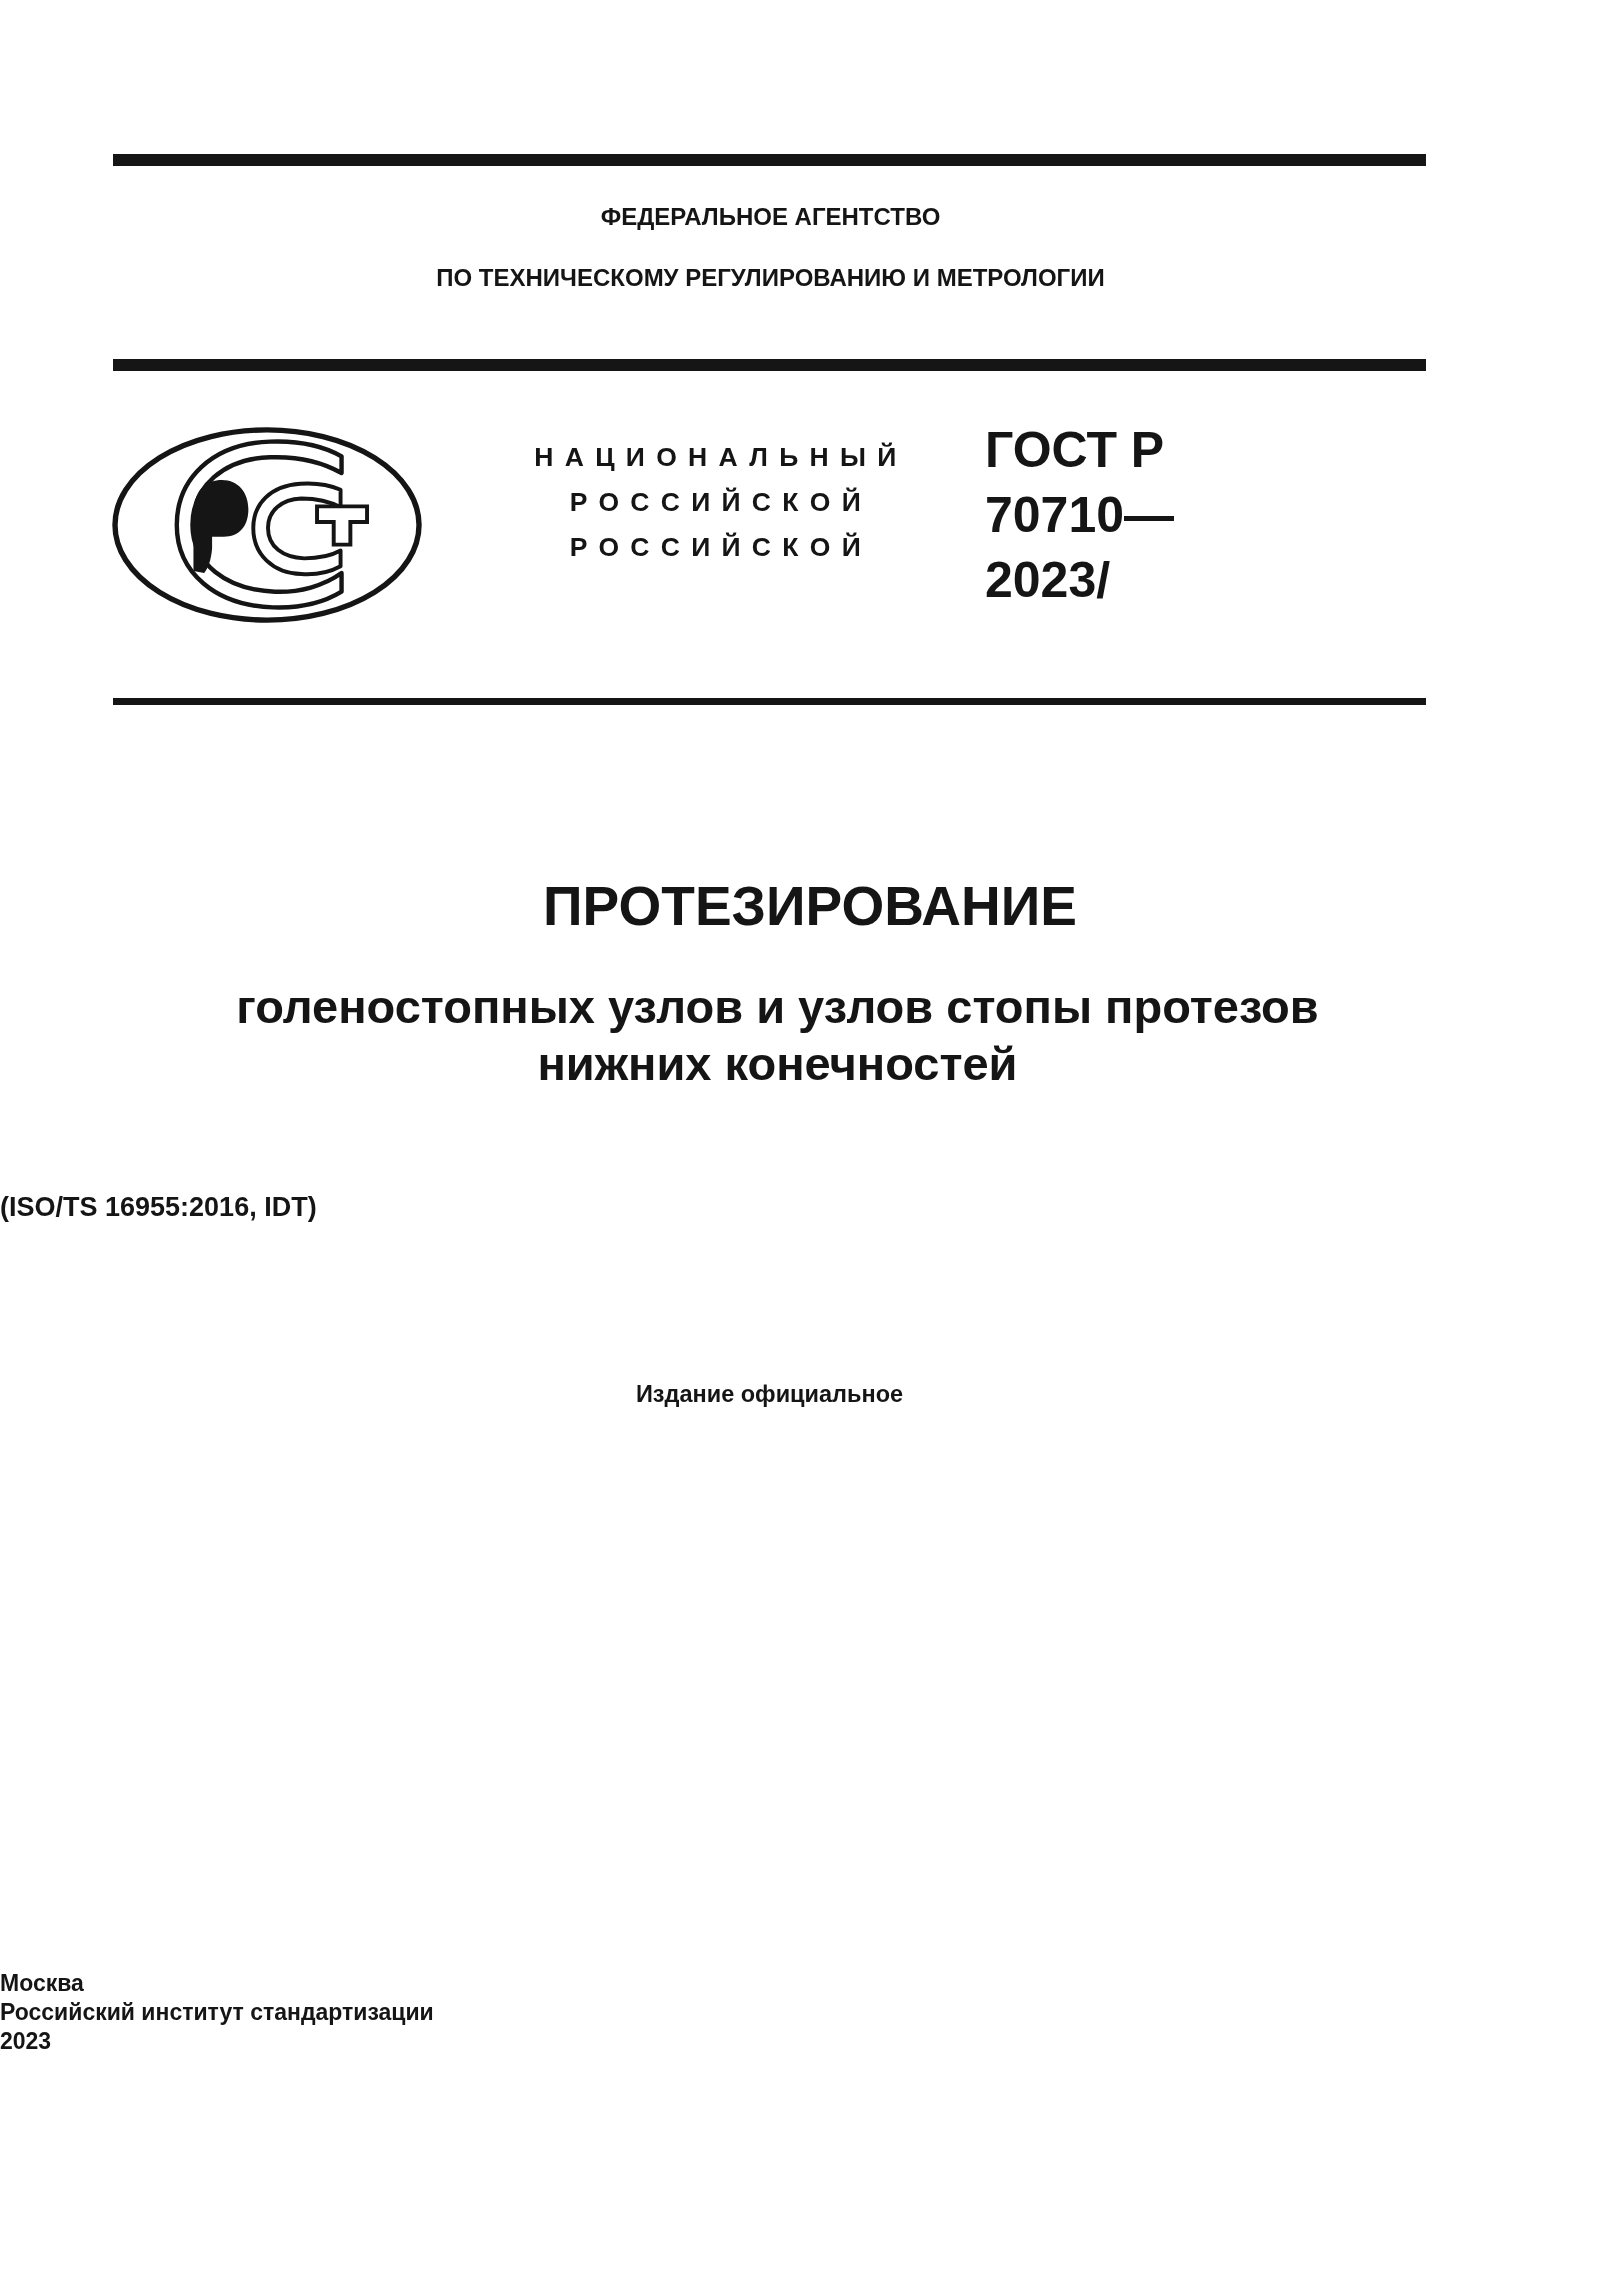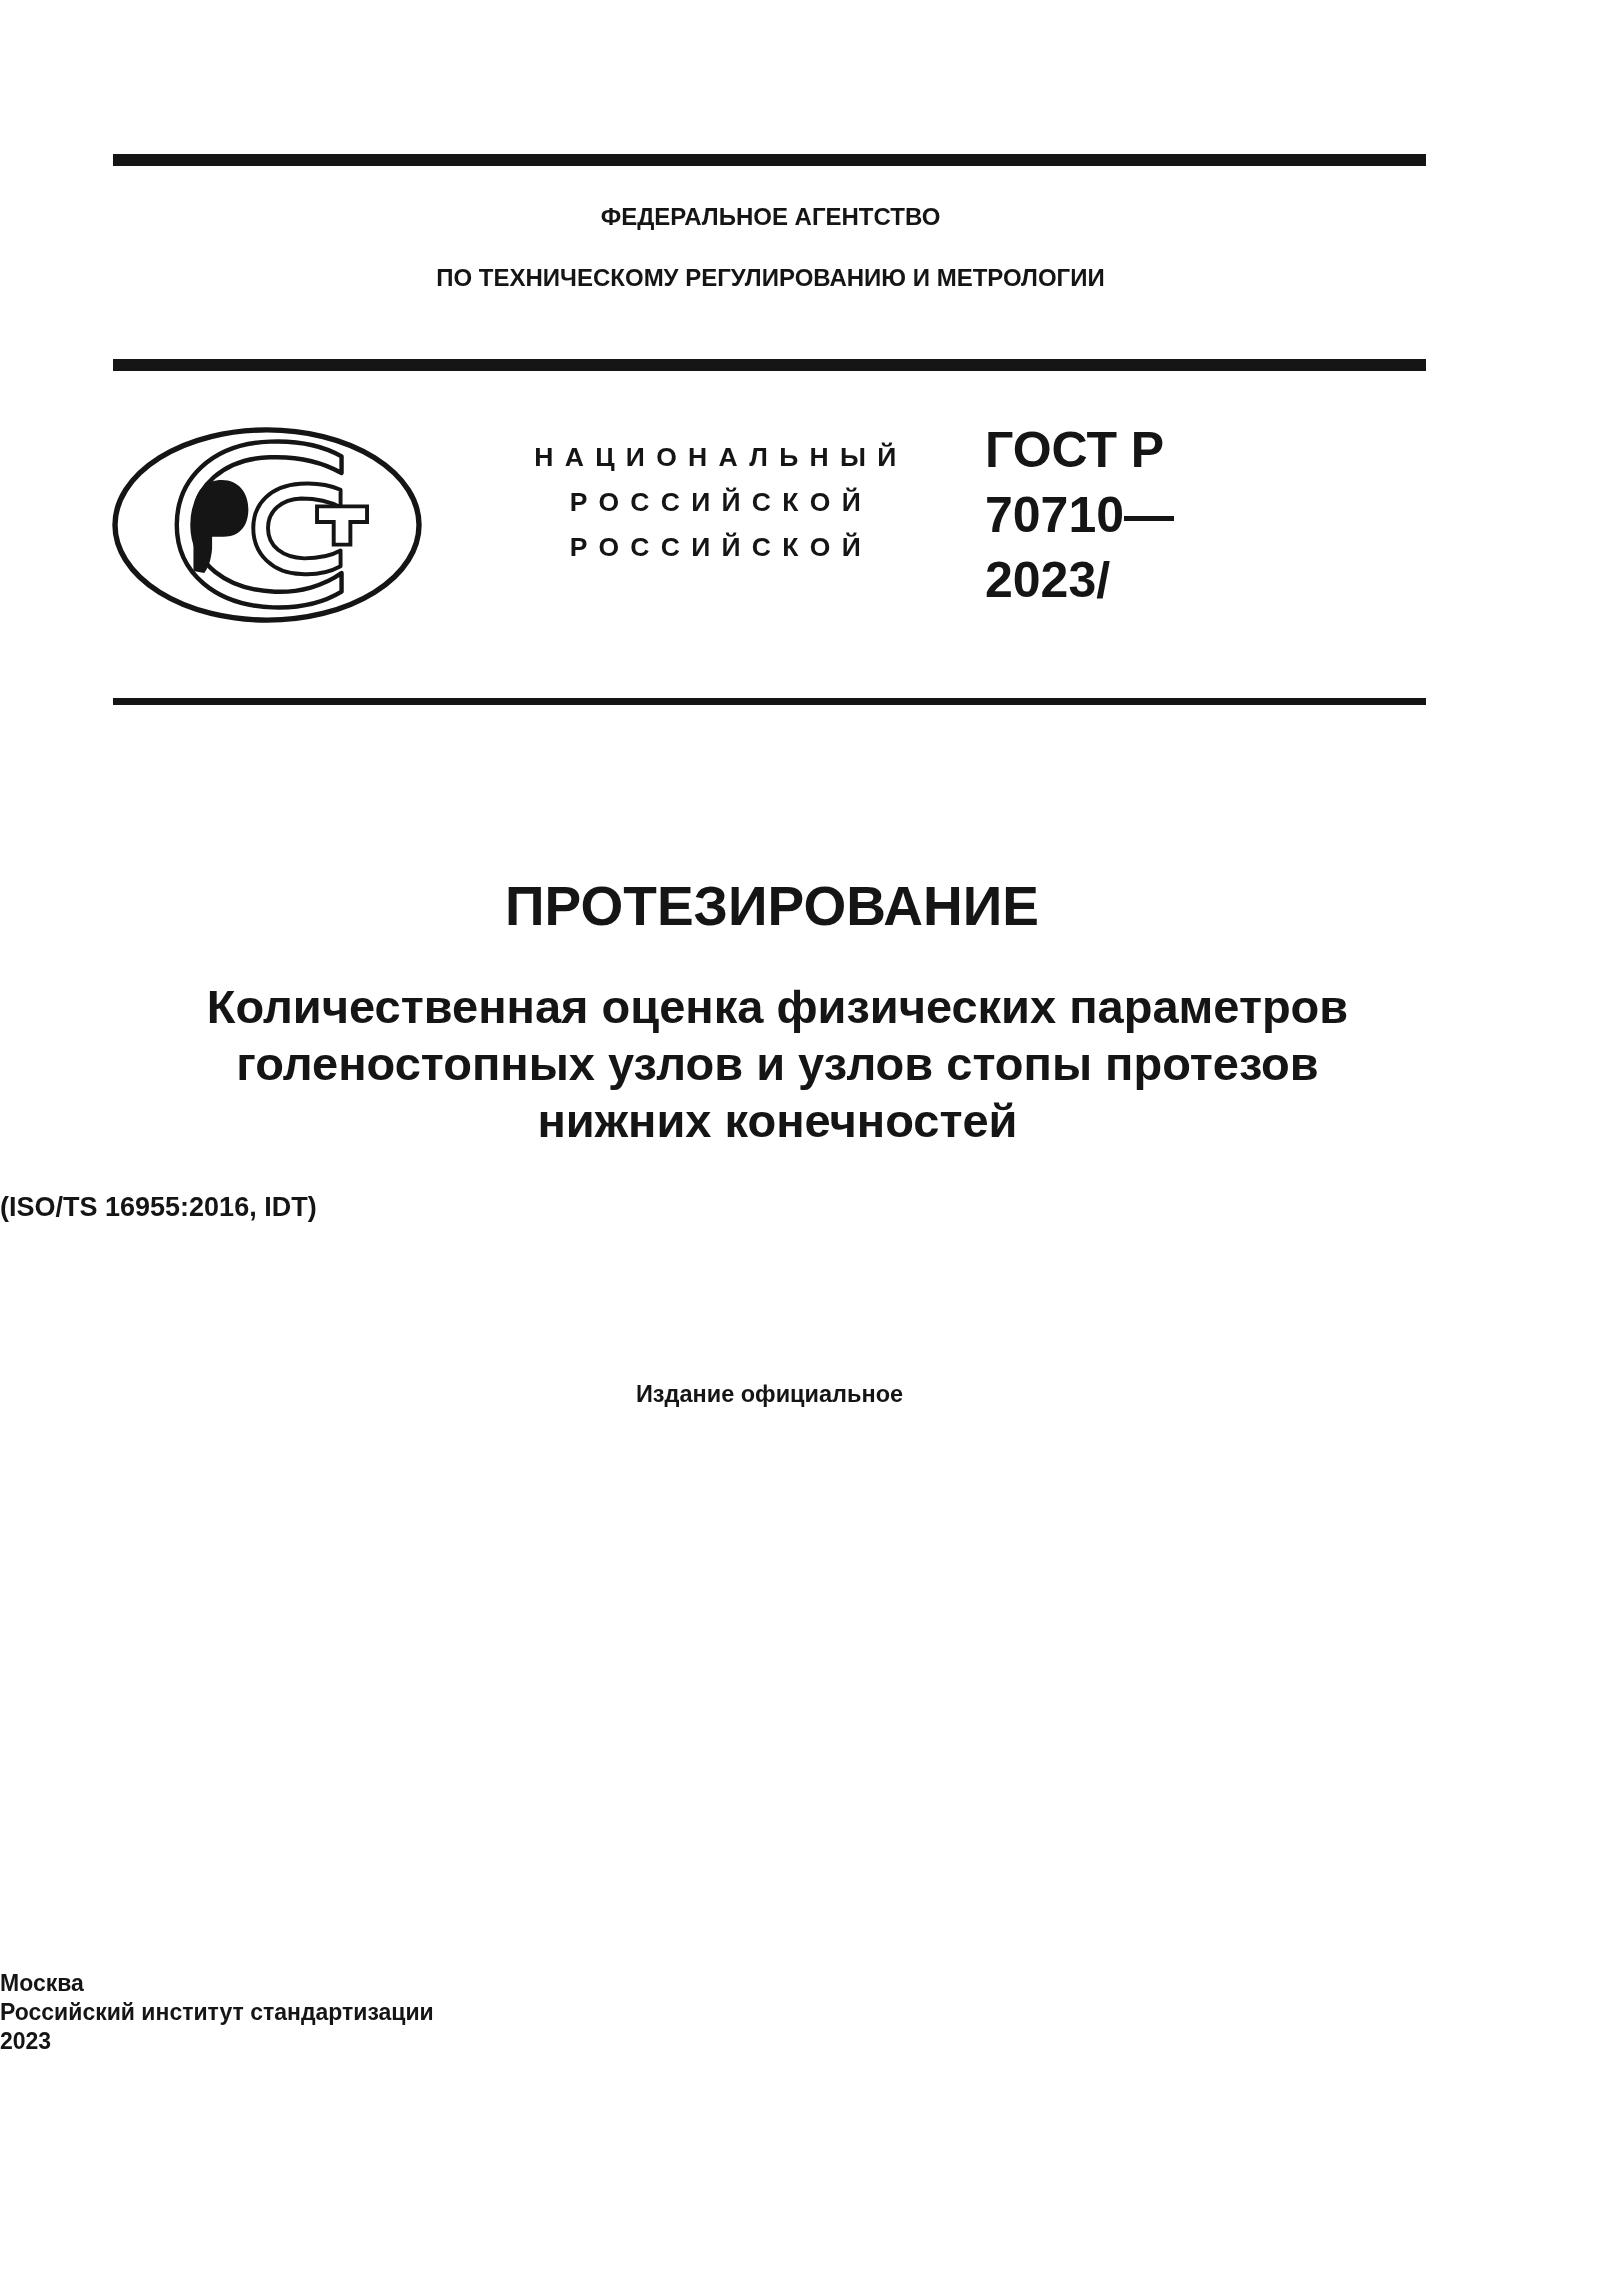--- a/index.html
+++ b/index.html
@@ -74,20 +74,21 @@
     .title {
       position: absolute;
       left: 0;
       width: 1544px;
       top: 874px;
       text-align: center;
       font-weight: bold;
       font-size: 55px;
       line-height: 65px;
       white-space: nowrap;
+      padding-left: 38px;
     }
 
     .subtitle {
       position: absolute;
       left: 0;
       width: 1555px;
       top: 978px;
       text-align: center;
       font-weight: bold;
       font-size: 47px;
@@ -192,21 +193,20 @@
   <div>ГОСТ Р</div>
   <div>70710—</div>
   <div>2023/</div>
 </div>
 
 <div class="rule rule-3"></div>
 
 <div class="title">ПРОТЕЗИРОВАНИЕ</div>
 
 <div class="subtitle">
-  <div>Количественная оценка физических параметров</div>
   <div>голеностопных узлов и узлов стопы протезов</div>
   <div>нижних конечностей</div>
 </div>
 
 <div class="idt">(ISO/TS 16955:2016, IDT)</div>
 
 <div class="edition">Издание официальное</div>
 
 <div class="footer">
   <div>Москва</div>

